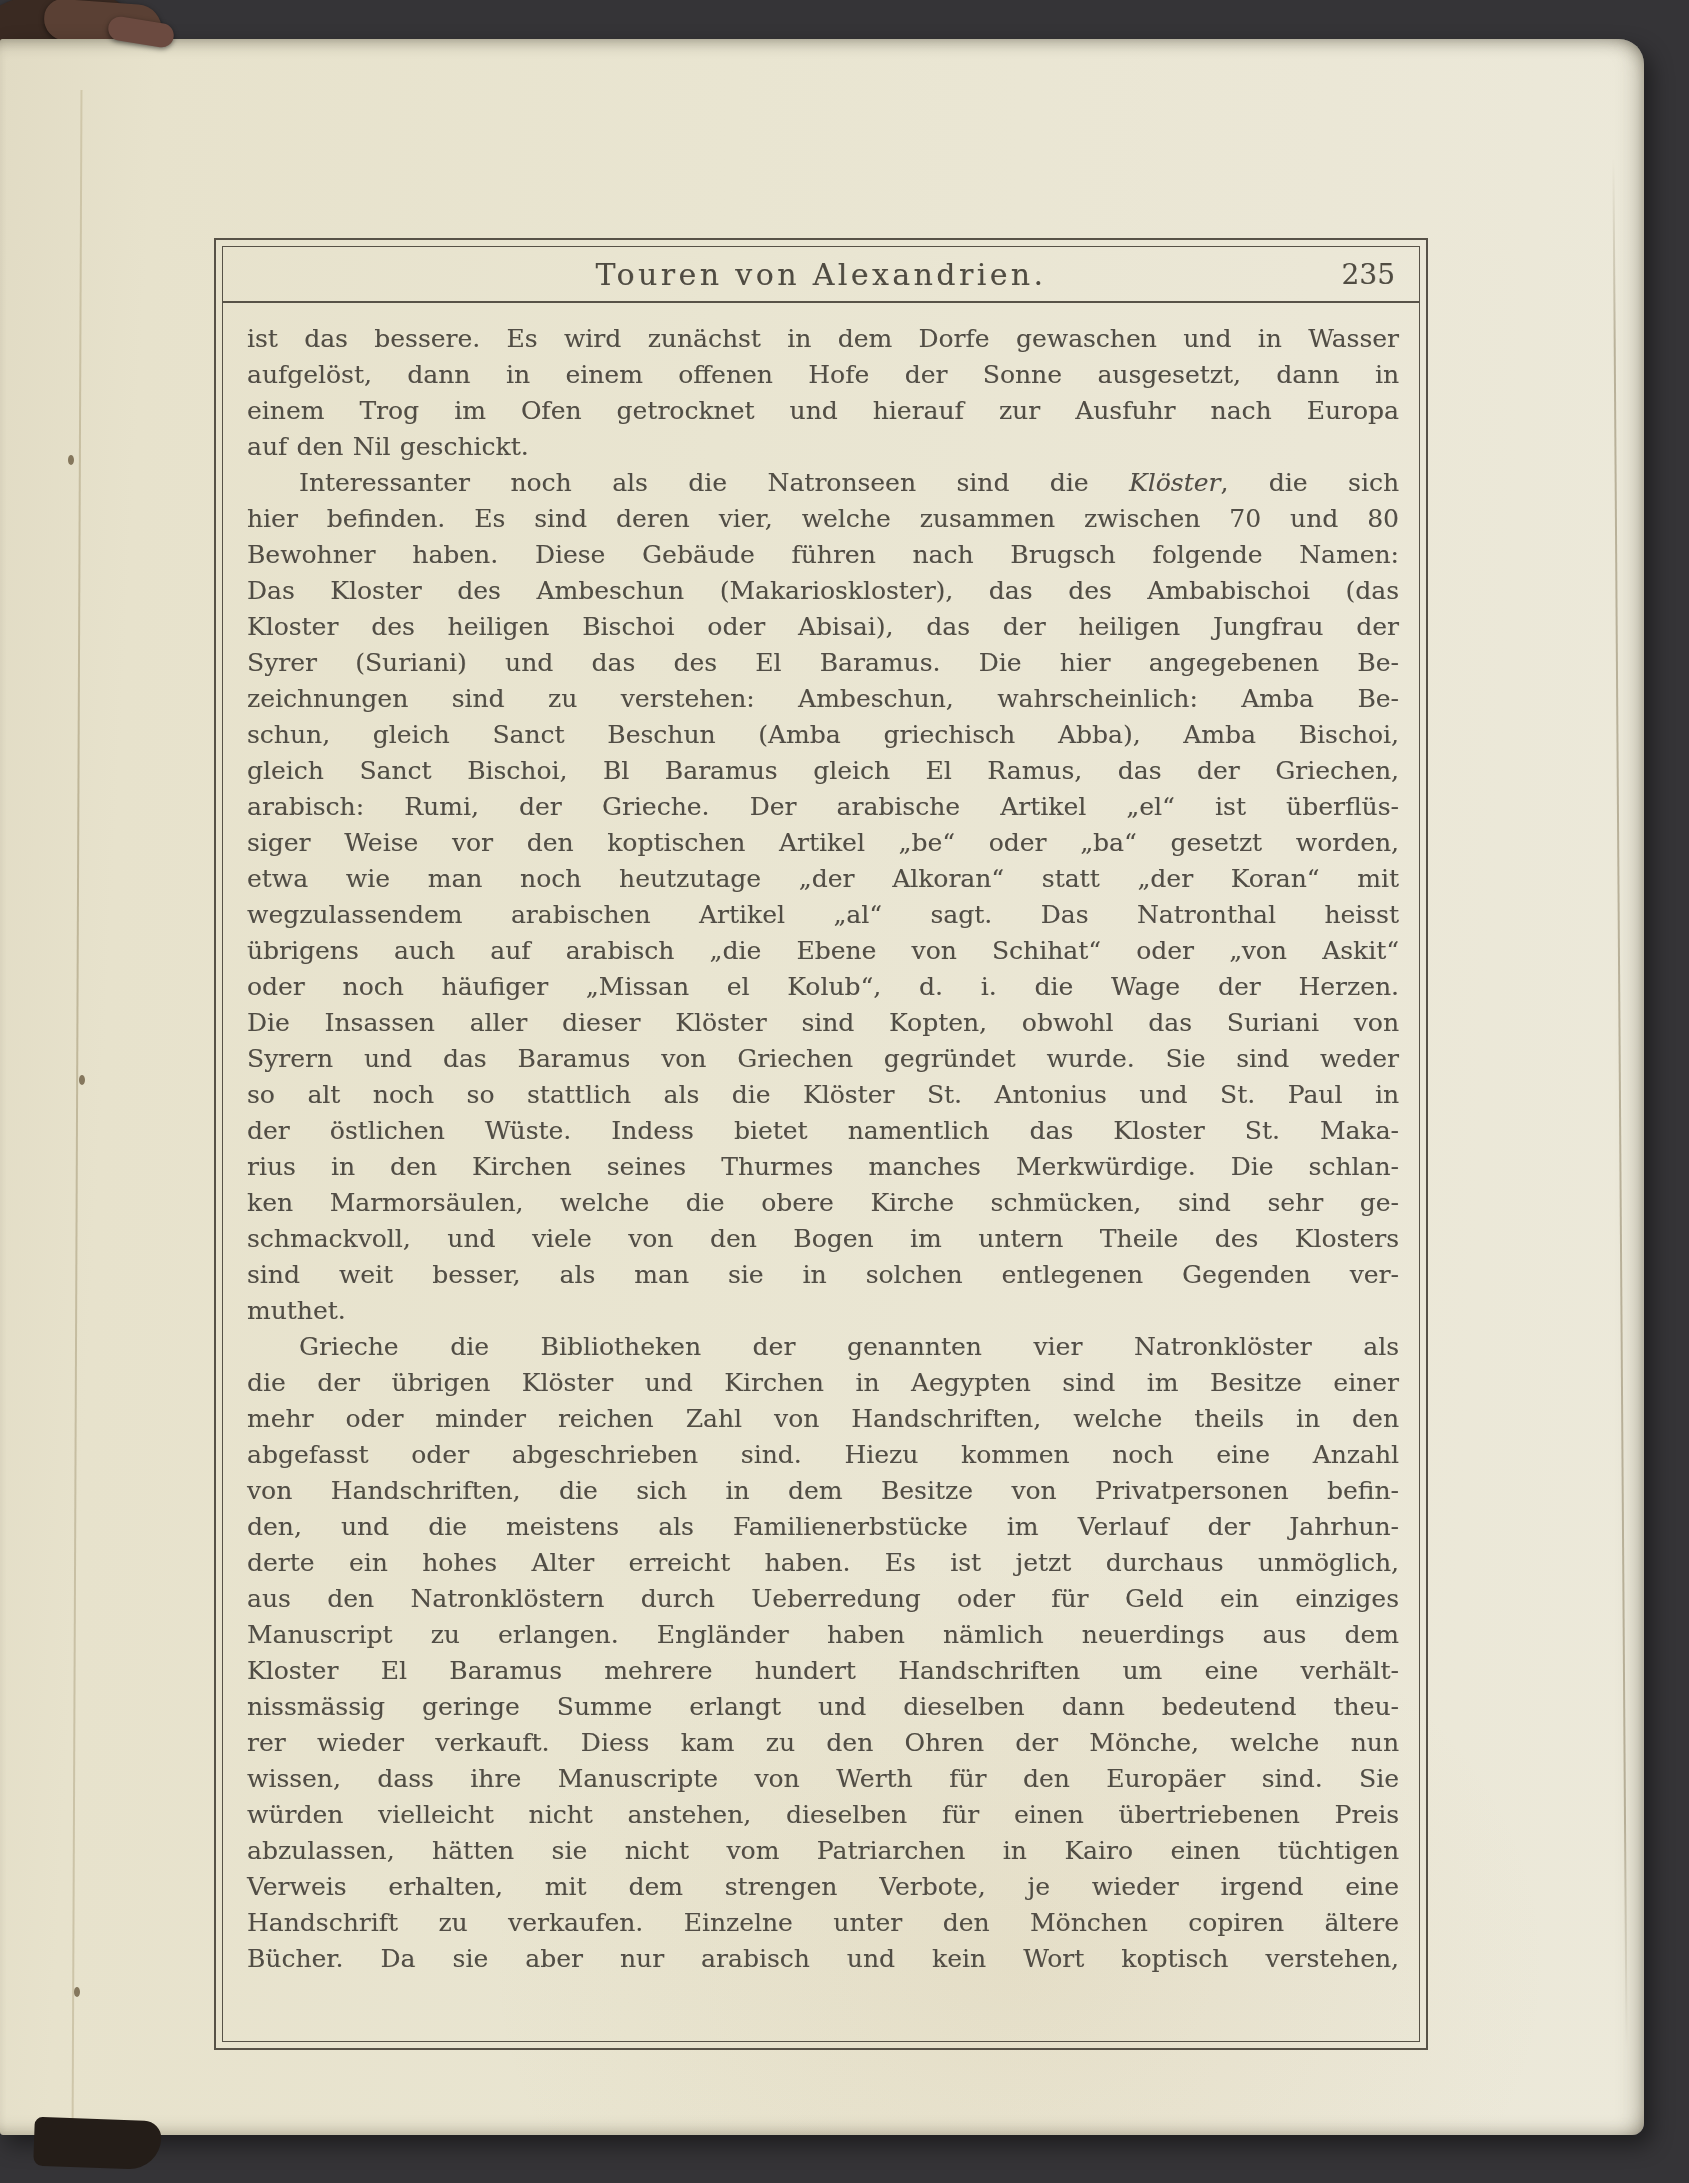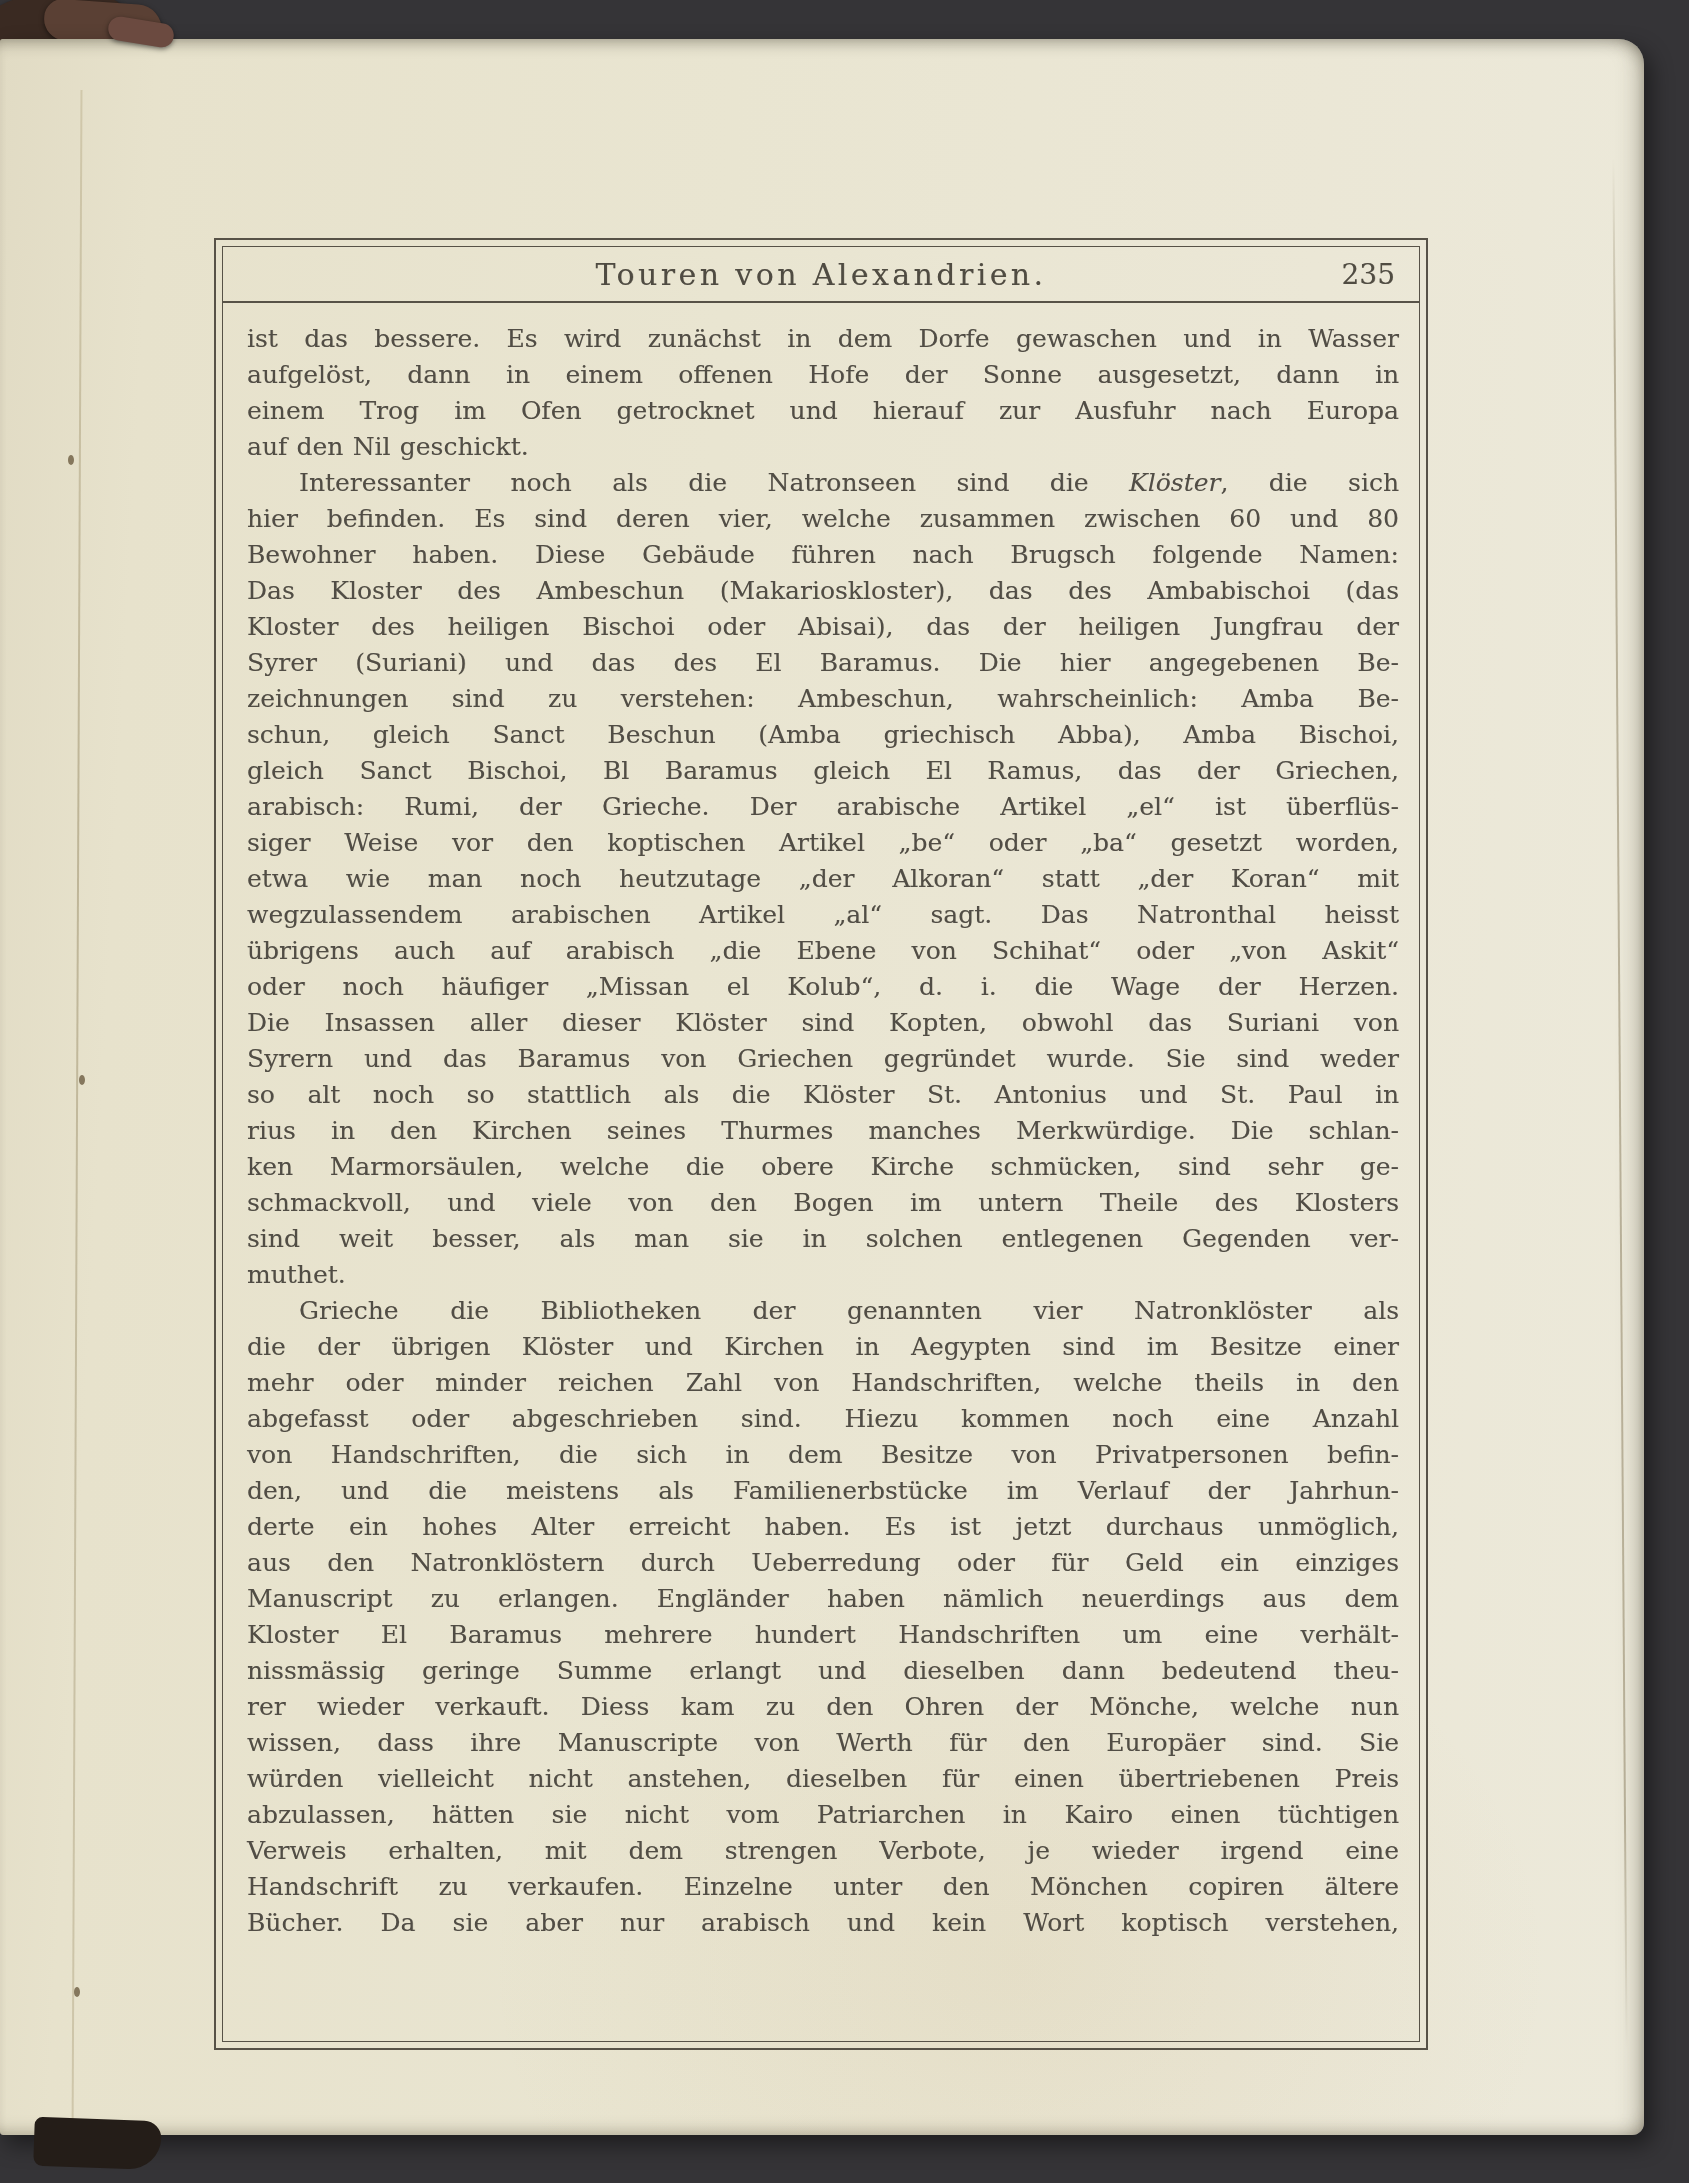--- a/index.html
+++ b/index.html
@@ -117,37 +117,38 @@
           <span class="header-title">Touren von Alexandrien.</span>
           <span class="header-page-number">235</span>
         </div>
         <div class="header-rule"></div>
         <div class="page-body">
             <div class="line">ist das bessere. Es wird zunächst in dem Dorfe gewaschen und in Wasser</div>
             <div class="line">aufgelöst, dann in einem offenen Hofe der Sonne ausgesetzt, dann in</div>
             <div class="line">einem Trog im Ofen getrocknet und hierauf zur Ausfuhr nach Europa</div>
             <div class="line lastline">auf den Nil geschickt.</div>
             <div class="line indent">Interessanter noch als die Natronseen sind die <i>Klöster</i>, die sich</div>
-            <div class="line">hier befinden. Es sind deren vier, welche zusammen zwischen 60 und 80</div>
+            <div class="line">hier befinden. Es sind deren vier, welche zusammen zwischen 70 und 80</div>
             <div class="line">Bewohner haben. Diese Gebäude führen nach Brugsch folgende Namen:</div>
             <div class="line">Das Kloster des Ambeschun (Makarioskloster), das des Ambabischoi (das</div>
             <div class="line">Kloster des heiligen Bischoi oder Abisai), das der heiligen Jungfrau der</div>
             <div class="line">Syrer (Suriani) und das des El Baramus.  Die hier angegebenen Be-</div>
             <div class="line">zeichnungen sind zu verstehen: Ambeschun, wahrscheinlich: Amba Be-</div>
             <div class="line">schun, gleich Sanct Beschun (Amba griechisch Abba), Amba Bischoi,</div>
             <div class="line">gleich Sanct Bischoi, Bl Baramus gleich El Ramus, das der Griechen,</div>
             <div class="line">arabisch: Rumi, der Grieche.  Der arabische Artikel „el“ ist überflüs-</div>
             <div class="line">siger Weise vor den koptischen Artikel „be“ oder „ba“ gesetzt worden,</div>
             <div class="line">etwa wie man noch heutzutage „der Alkoran“ statt „der Koran“ mit</div>
             <div class="line">wegzulassendem arabischen Artikel „al“ sagt.  Das Natronthal heisst</div>
             <div class="line">übrigens auch auf arabisch „die Ebene von Schihat“ oder „von Askit“</div>
             <div class="line">oder noch häufiger „Missan el Kolub“, d. i. die Wage der Herzen.</div>
             <div class="line">Die Insassen aller dieser Klöster sind Kopten, obwohl das Suriani von</div>
             <div class="line">Syrern und das Baramus von Griechen gegründet wurde. Sie sind weder</div>
             <div class="line">so alt noch so stattlich als die Klöster St. Antonius und St. Paul in</div>
+            <div class="line">der östlichen Wüste.  Indess bietet namentlich das Kloster St. Maka-</div>
             <div class="line">rius in den Kirchen seines Thurmes manches Merkwürdige. Die schlan-</div>
             <div class="line">ken Marmorsäulen, welche die obere Kirche schmücken, sind sehr ge-</div>
             <div class="line">schmackvoll, und viele von den Bogen im untern Theile des Klosters</div>
             <div class="line">sind weit besser, als man sie in solchen entlegenen Gegenden ver-</div>
             <div class="line lastline">muthet.</div>
             <div class="line indent">Grieche die Bibliotheken der genannten vier Natronklöster als</div>
             <div class="line">die der übrigen Klöster und Kirchen in Aegypten sind im Besitze einer</div>
             <div class="line">mehr oder minder reichen Zahl von Handschriften, welche theils in den</div>
             <div class="line">abgefasst oder abgeschrieben sind.  Hiezu kommen noch eine Anzahl</div>
             <div class="line">von Handschriften, die sich in dem Besitze von Privatpersonen befin-</div>

